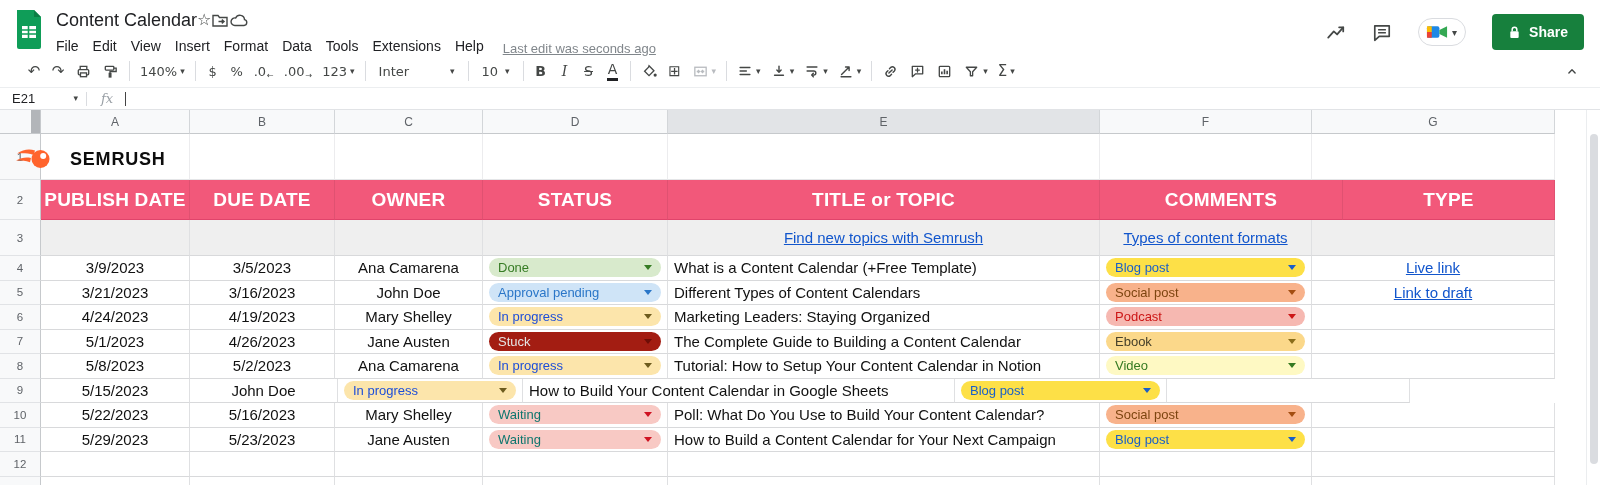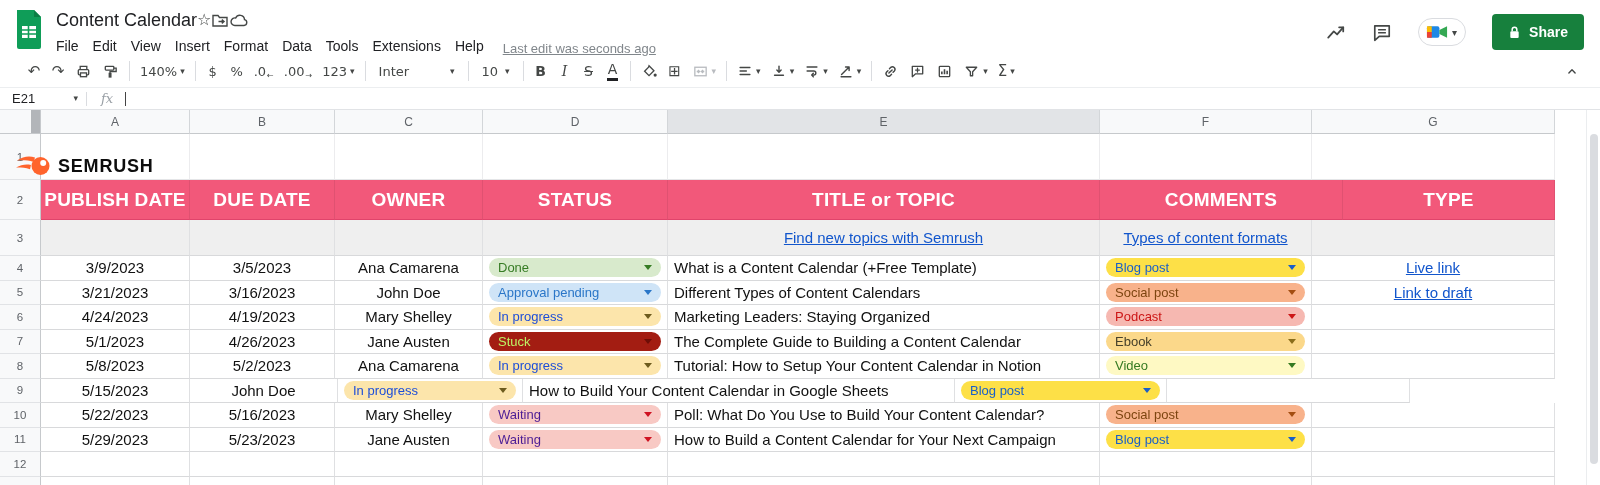--- a/index.html
+++ b/index.html
@@ -62,32 +62,32 @@
   .r-logo { height:46px; position:relative; }
   .r-pink { height:40px; }
   .r-links { height:36px; }
   .r-data { height:24.5px; }
   .r-empty { height:25px; }
   .cell { border-right:1px solid #dfe0e2; border-bottom:1px solid #d8d9db; background:#fff; display:flex; align-items:center; overflow:hidden; white-space:nowrap; font-size:15px; color:#111; flex:0 0 auto; }
   .cA{width:149px}.cB{width:145px}.cC{width:148px}.cD{width:185px}.cE{width:432px}.cF{width:212px}.cG{width:243px}
   .center { justify-content:center; }
   .left { justify-content:flex-start; padding-left:6px; }
   .r-logo .cell { border-bottom:1px solid #e4e5e7; border-right:1px solid #ececee; }
-  .logo-badge { position:absolute; left:16px; top:19px; display:flex; align-items:center; gap:8px; z-index:2; }
+  .logo-badge { position:absolute; left:16px; top:12px; display:flex; align-items:center; gap:20px; z-index:2; }
   .logo-word { font-size:18px; font-weight:700; letter-spacing:0.8px; color:#0d0d0d; }
   .r-pink .cell { background:#f2587a; border-right:1px solid rgba(0,0,0,0.07); border-bottom:1px solid #e0446b; color:#fff; font-weight:700; font-size:19px; letter-spacing:0.2px; justify-content:center; }
   .r-links .cell { background:#efefef; }
   .cell-link { color:#1155cc; text-decoration:underline; font-size:15px; }
   .chip { flex:1; margin:0 6px; height:19px; border-radius:10px; display:flex; align-items:center; justify-content:space-between; padding:0 9px; font-size:13px; }
   .chip-arrow { width:0; height:0; border-left:4.5px solid transparent; border-right:4.5px solid transparent; border-top:5.5px solid var(--arrow,#444); }
   .chip[data-variant="done"]       { background:#d8eacc; color:#367c24; --arrow:#367c24; }
   .chip[data-variant="approval"]   { background:#cfe4f7; color:#2a76c8; --arrow:#2a76c8; }
   .chip[data-variant="inprogress"] { background:#fce5ab; color:#1d4ed8; --arrow:#6d5b1e; }
-  .chip[data-variant="stuck"]      { background:#a31d12; color:#bef264; --arrow:#6e0e07; }
-  .chip[data-variant="waiting"]    { background:#f8c9c4; color:#4c1d95;gap:20px; --arrow:#cf1322; }
+  .chip[data-variant="stuck"]      { background:#a31d12; color:#e5e5e5; --arrow:#6e0e07; }
+  .chip[data-variant="waiting"]    { background:#f8c9c4; color:#0f766e;gap:20px; --arrow:#cf1322; }
   .chip[data-variant="blog"]       { background:#fde047; color:#1a5fc8; --arrow:#1a5fc8; }
   .chip[data-variant="social"]     { background:#f8b28b; color:#7d4510; --arrow:#a34e12; }
   .chip[data-variant="podcast"]    { background:#f6b8b1; color:#cc1616; --arrow:#cc1616; }
   .chip[data-variant="ebook"]      { background:#fbd88a; color:#46402a; --arrow:#8a6d1a; }
   .chip[data-variant="video"]      { background:#fef9c3; color:#357a21; --arrow:#357a21; }
 
   
   .vscroll { position:absolute; right:0; top:110px; width:14px; height:375px; background:#fff; border-left:1px solid #ebedef; }
   .vthumb { position:absolute; left:3px; top:24px; width:8px; height:330px; background:#dadce0; border-radius:4px; }
 </style>

